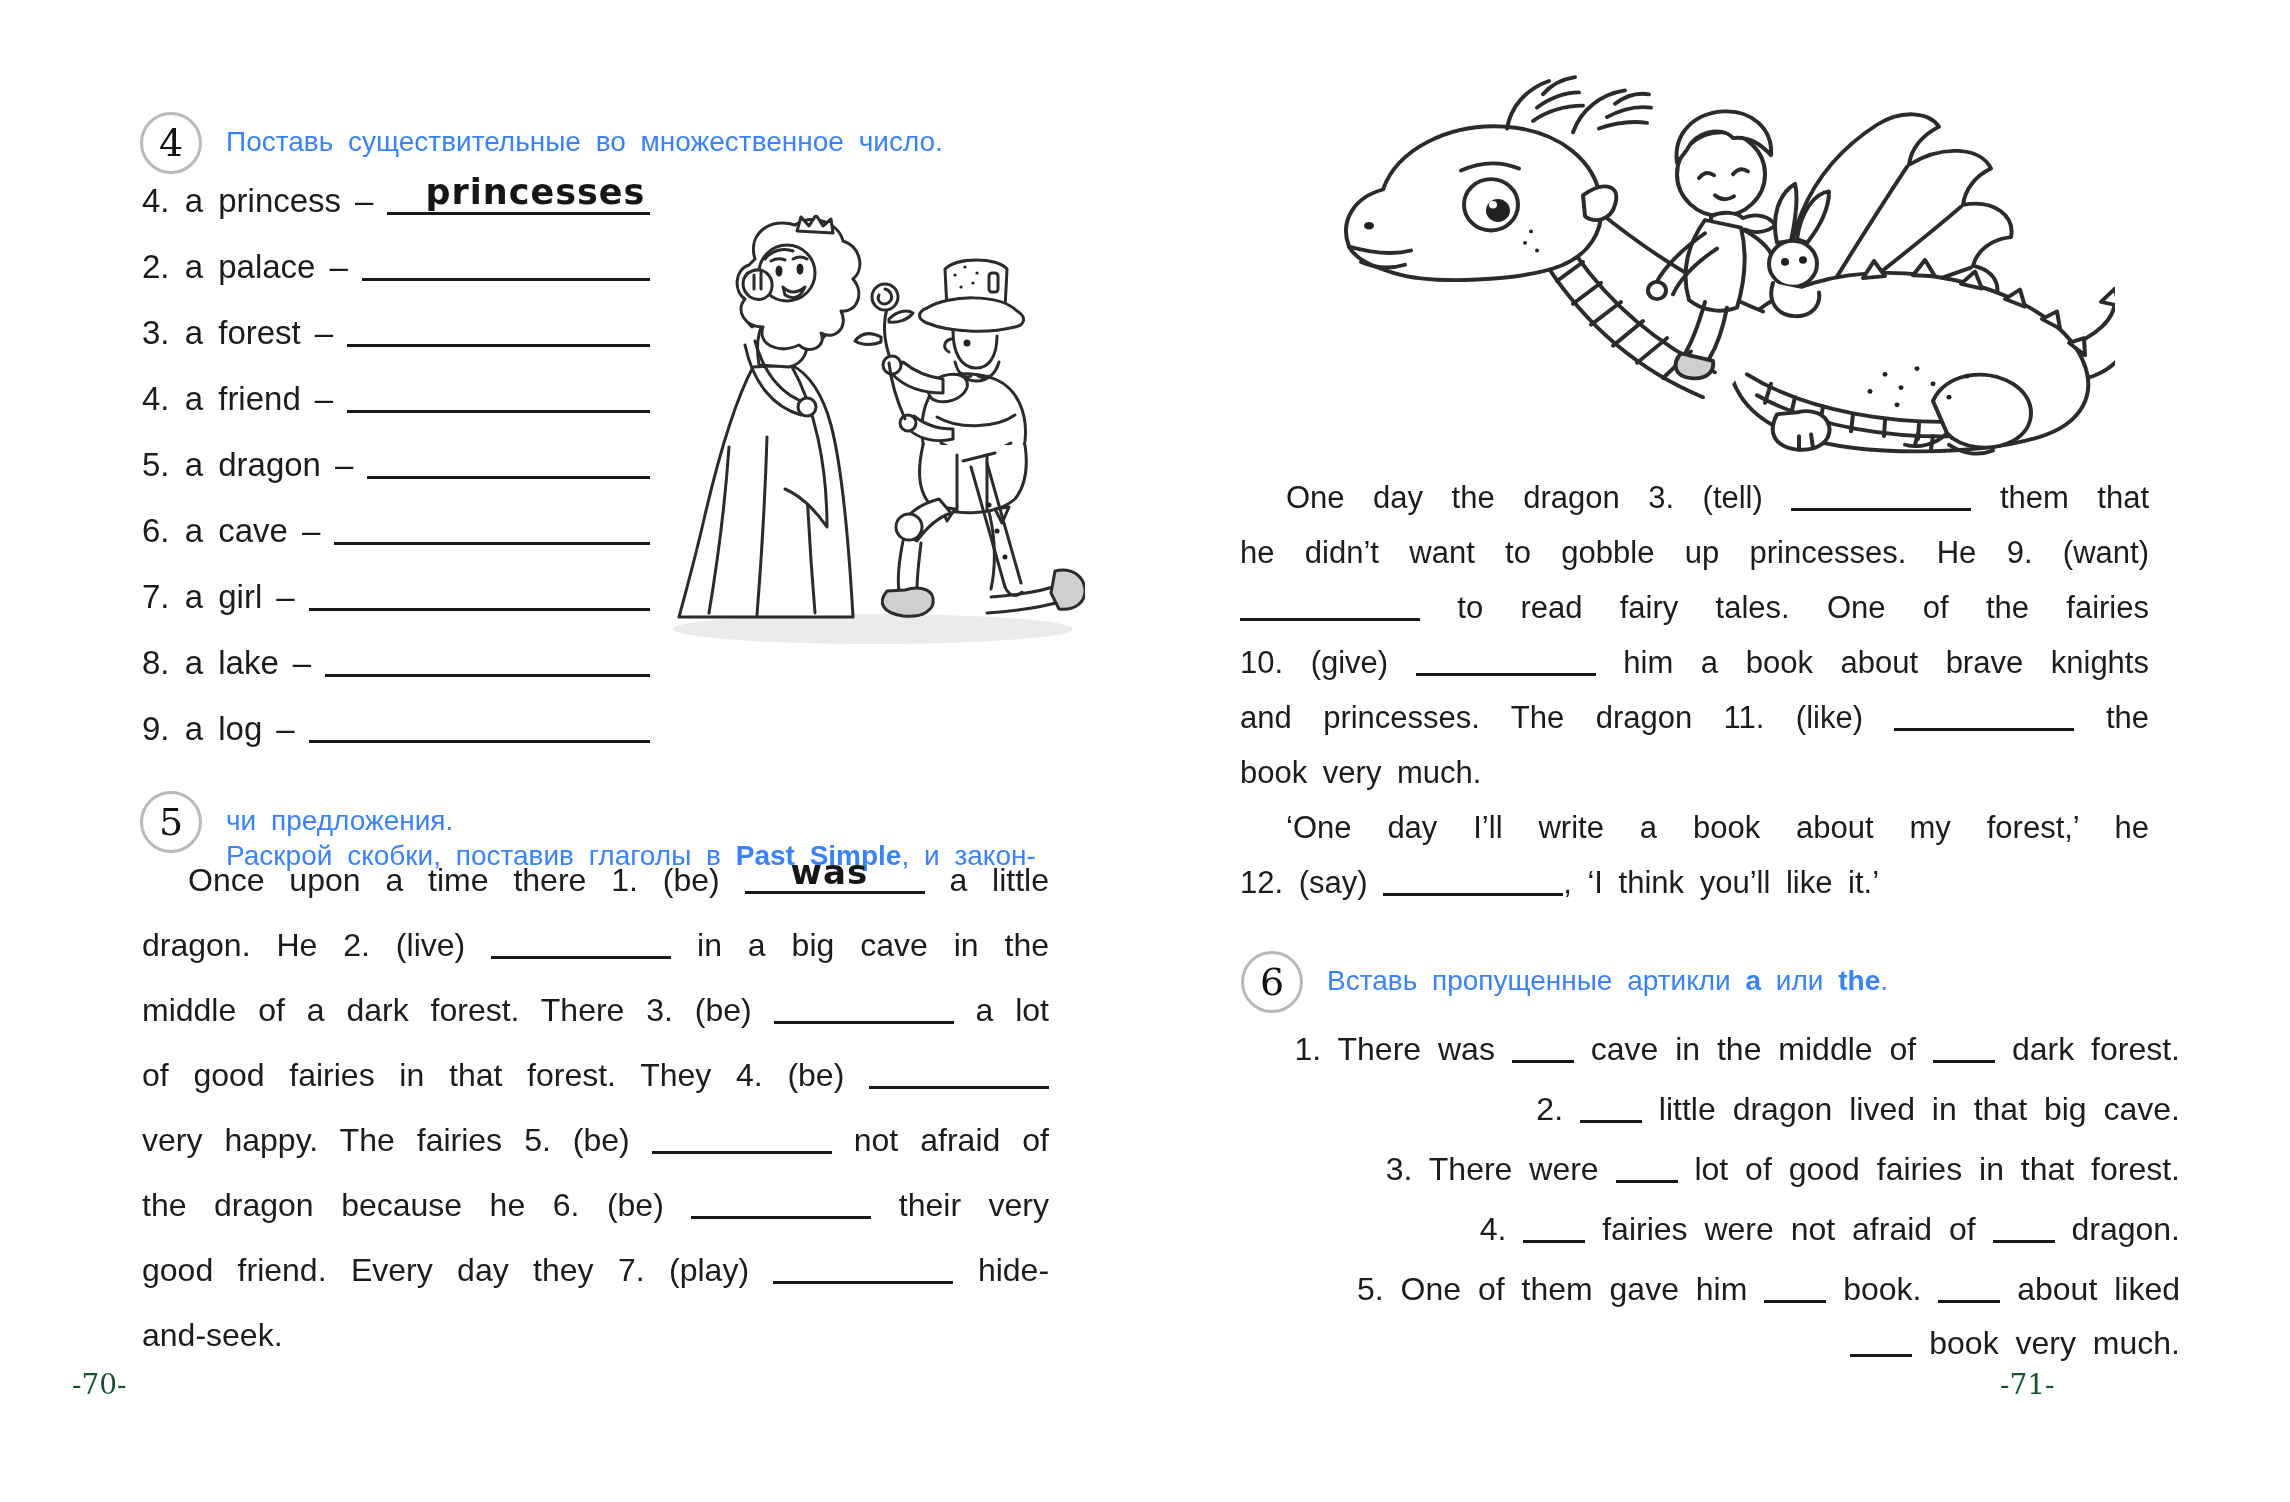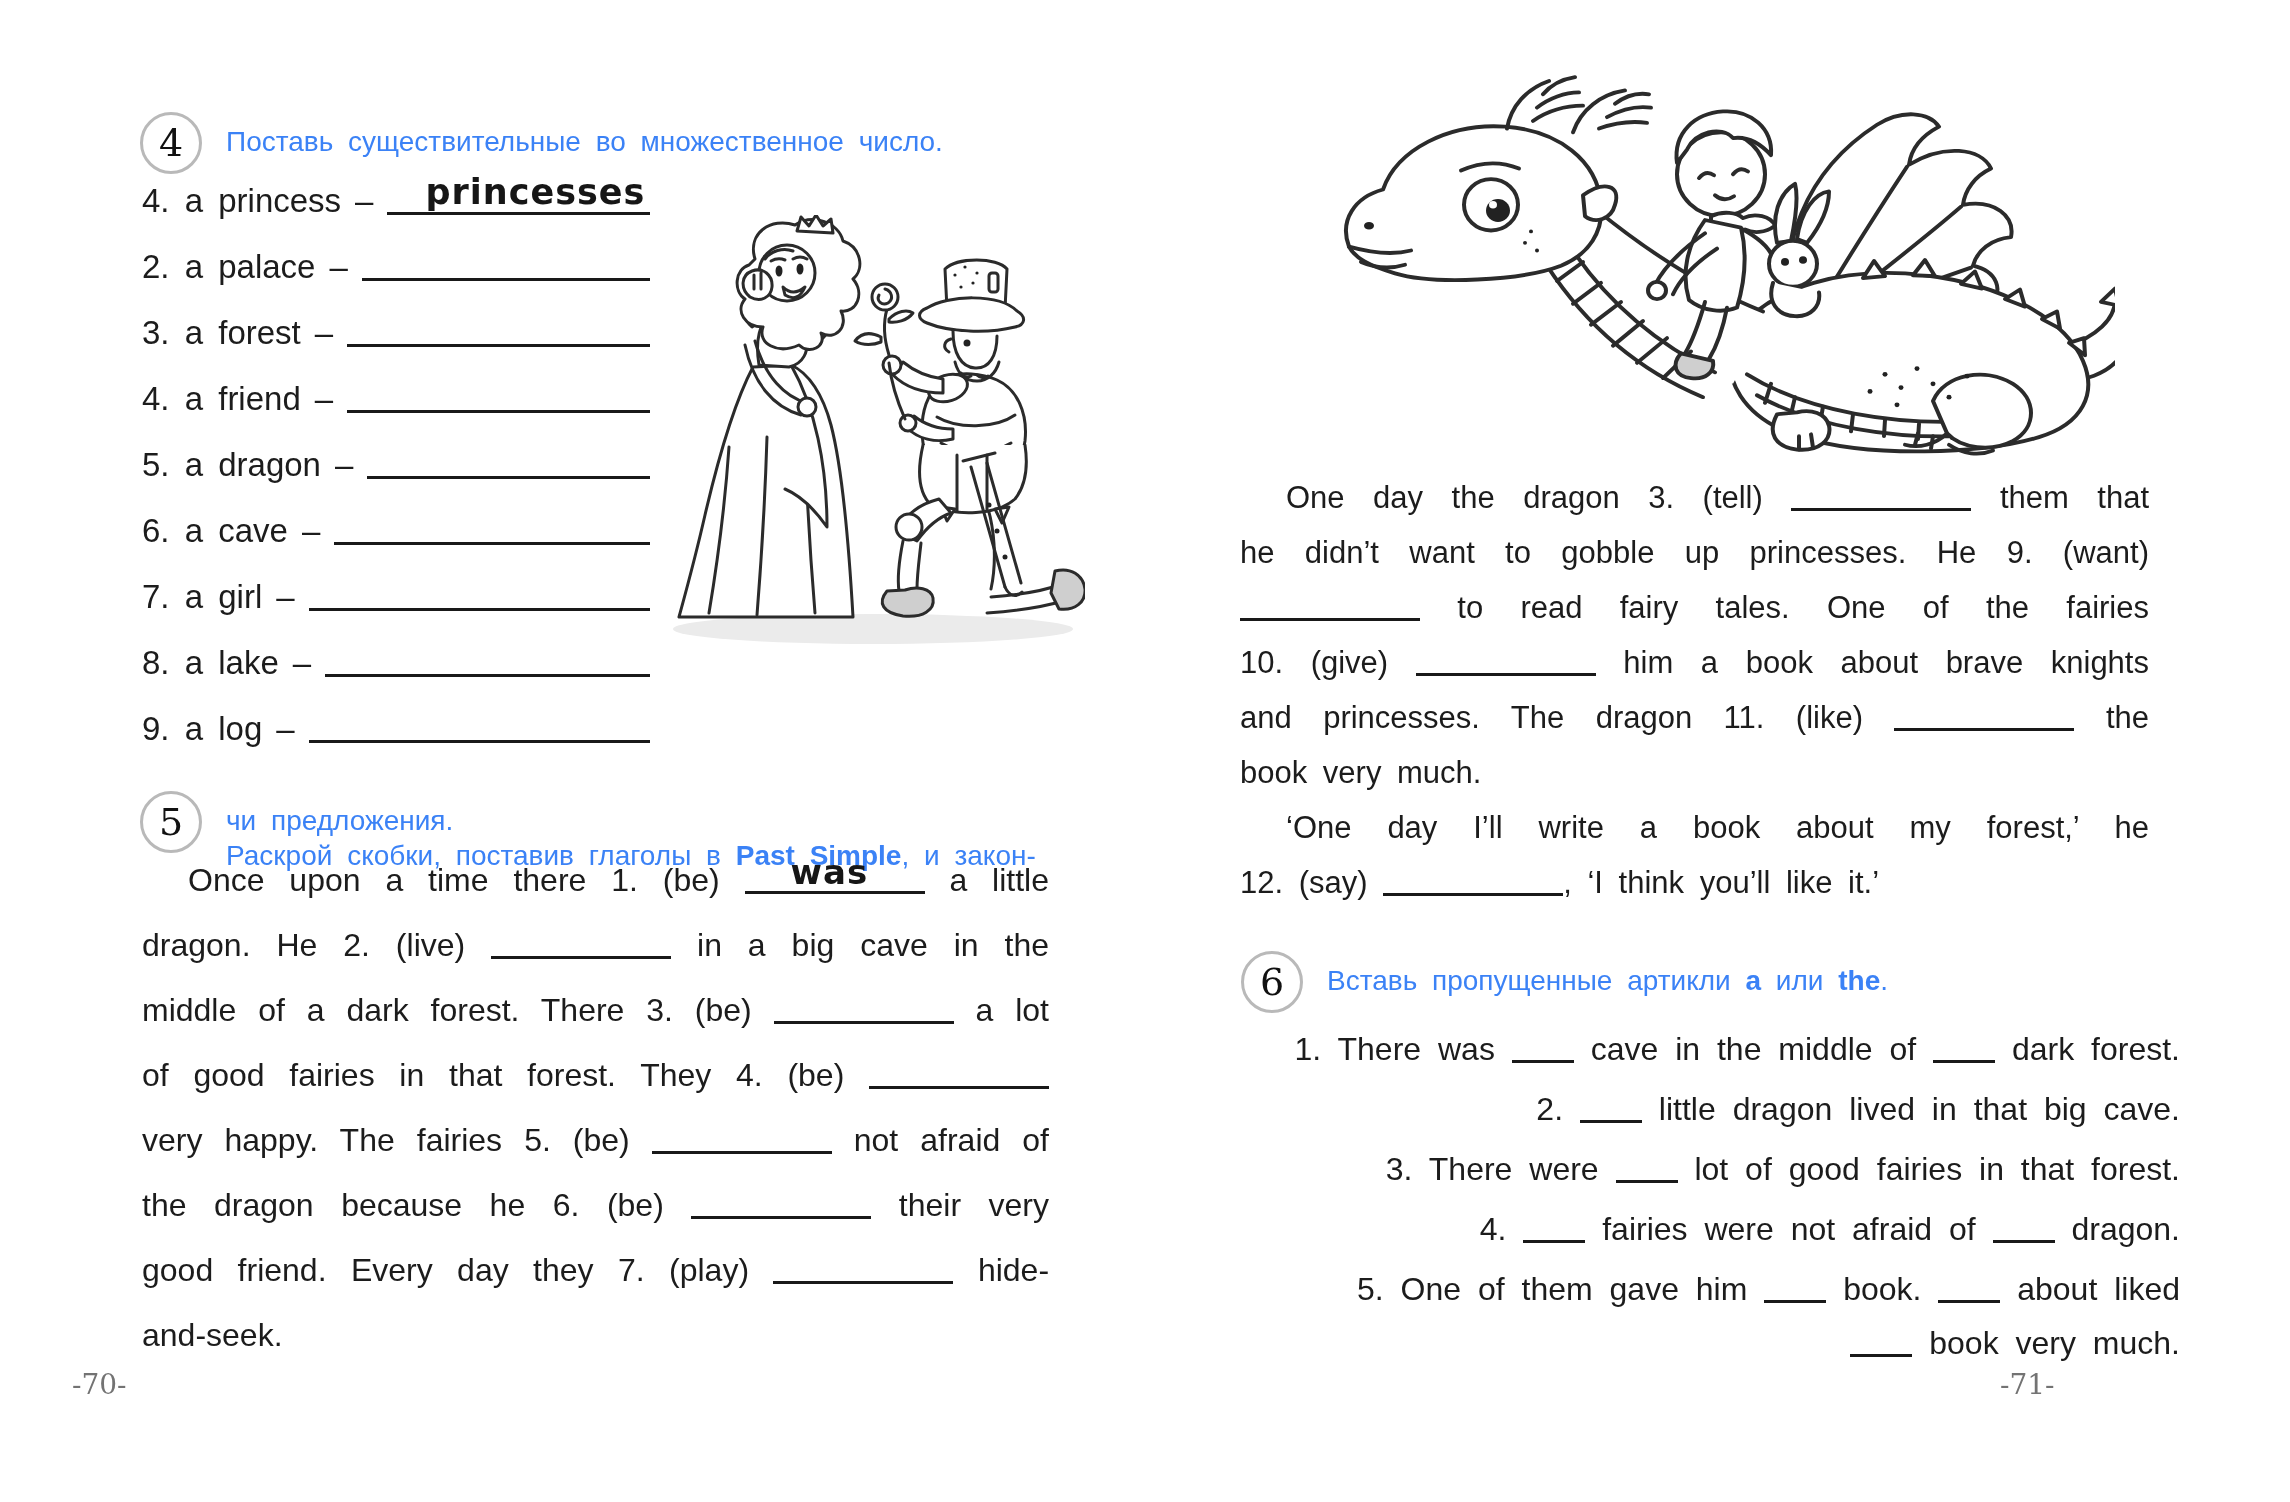--- a/index.html
+++ b/index.html
@@ -42,21 +42,21 @@
     font-family:"DejaVu Sans",sans-serif;font-weight:bold;font-size:34px;
     color:#161616;letter-spacing:1px;line-height:1;
   }
   
   #ex4-list .ex4-item{display:flex;align-items:flex-end;height:66px;font-size:33px;word-spacing:6px;}
   .it-label{line-height:42px;white-space:nowrap;}
   .it-dash{line-height:42px;margin-left:14px;}
   .it-blank{flex:1;margin-left:14px;margin-bottom:7px;border-bottom:3px solid #191919;position:relative;height:44px;}
   .it-blank .hand{left:38px;right:auto;bottom:2px;font-size:35px;text-align:left;}
   
-  .pageno{font-family:"DejaVu Serif",serif;font-size:28px;color:#737373;}
+  .pageno{font-family:"DejaVu Serif",serif;font-size:28px;color:#14532d;}
   
   .drag path,.drag circle,.drag ellipse,.drag rect{stroke:#2b2b2b;stroke-width:4;fill:#fff;stroke-linecap:round;stroke-linejoin:round;}
   .pk path,.pk circle,.pk ellipse,.pk rect{stroke:#2b2b2b;stroke-width:3;fill:#fff;stroke-linecap:round;stroke-linejoin:round;}
   .drag .nf,.pk .nf{fill:none;}
   .drag .dk,.pk .dk{fill:#222;stroke:none;}
   .drag .fo,.pk .fo{fill:#fff;stroke:none;}
   .drag .gy,.pk .gy{fill:#cfcfcf;}
   .pk .sh{fill:#ebebeb;stroke:none;}
 </style>
 </head>

